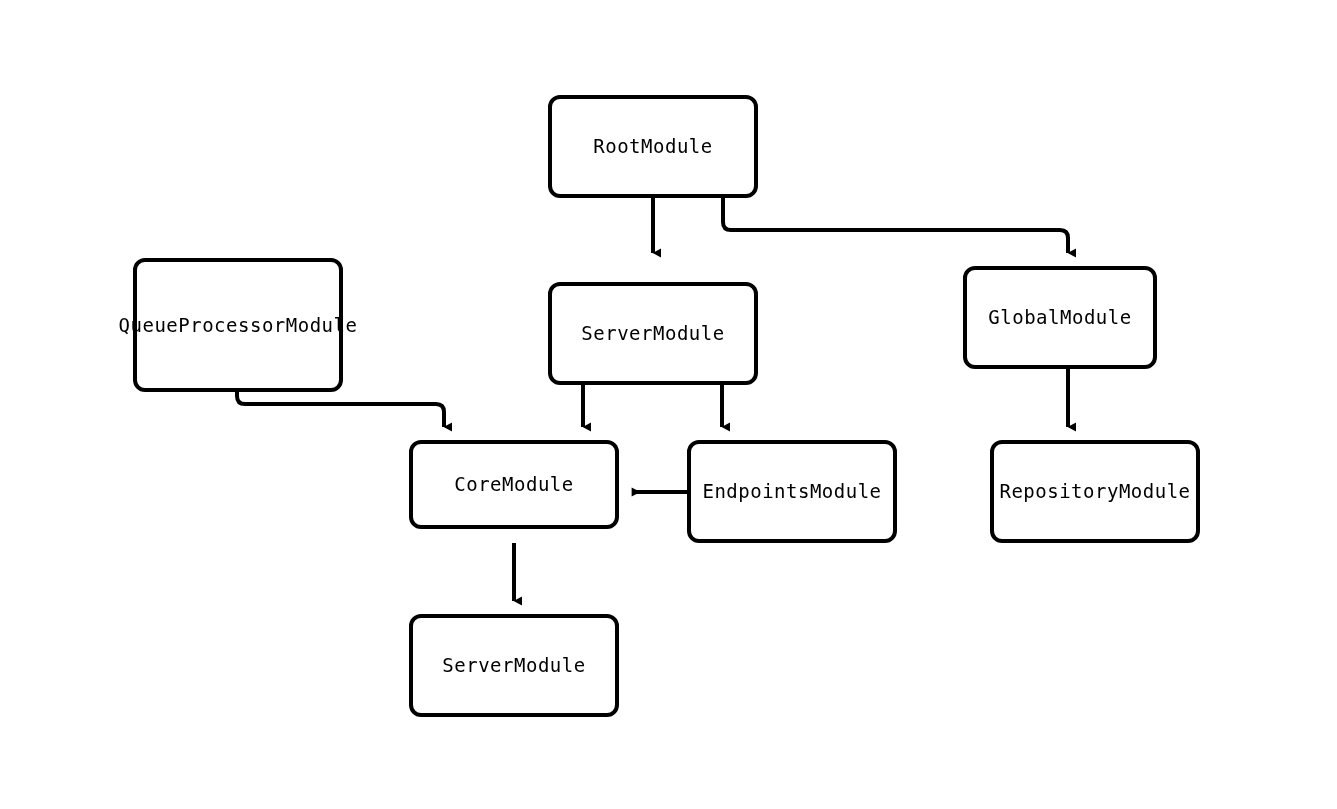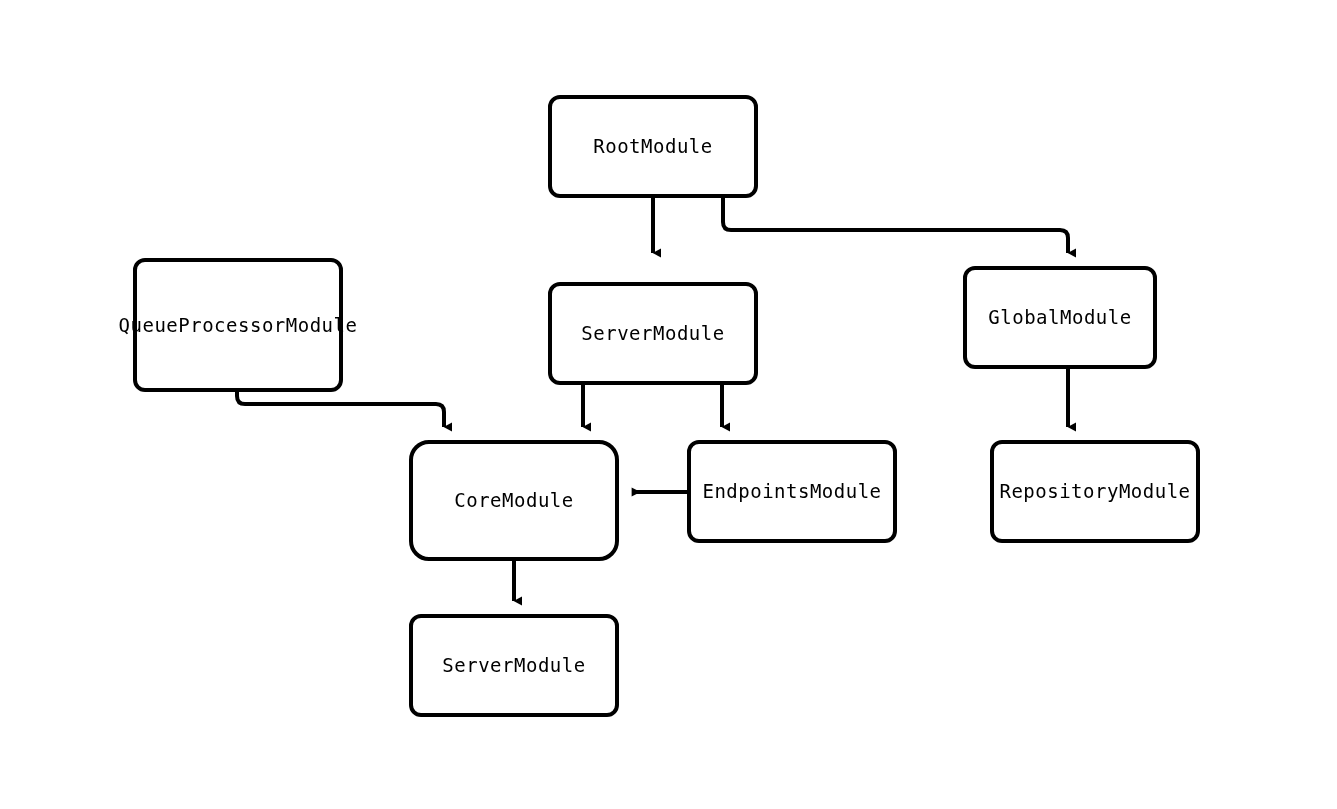--- a/index.html
+++ b/index.html
@@ -101,21 +101,21 @@
     <div class="node" style="left:548px; top:282px; width:210px; height:103px;">
       <span class="node-line">Server</span>
       <span class="node-line">Module</span>
     </div>
 
     <div class="node" style="left:963px; top:266px; width:194px; height:103px;">
       <span class="node-line">Global</span>
       <span class="node-line">Module</span>
     </div>
 
-    <div class="node" style="left:409px; top:440px; width:210px; height:121px;border-radius:20px;">
+    <div class="node" style="left:409px; top:440px; width:210px; height:89px;">
       <span class="node-line">Core</span>
       <span class="node-line">Module</span>
     </div>
 
     <div class="node" style="left:687px; top:440px; width:210px; height:103px;">
       <span class="node-line">Endpoints</span>
       <span class="node-line">Module</span>
     </div>
 
     <div class="node" style="left:990px; top:440px; width:210px; height:103px;">

